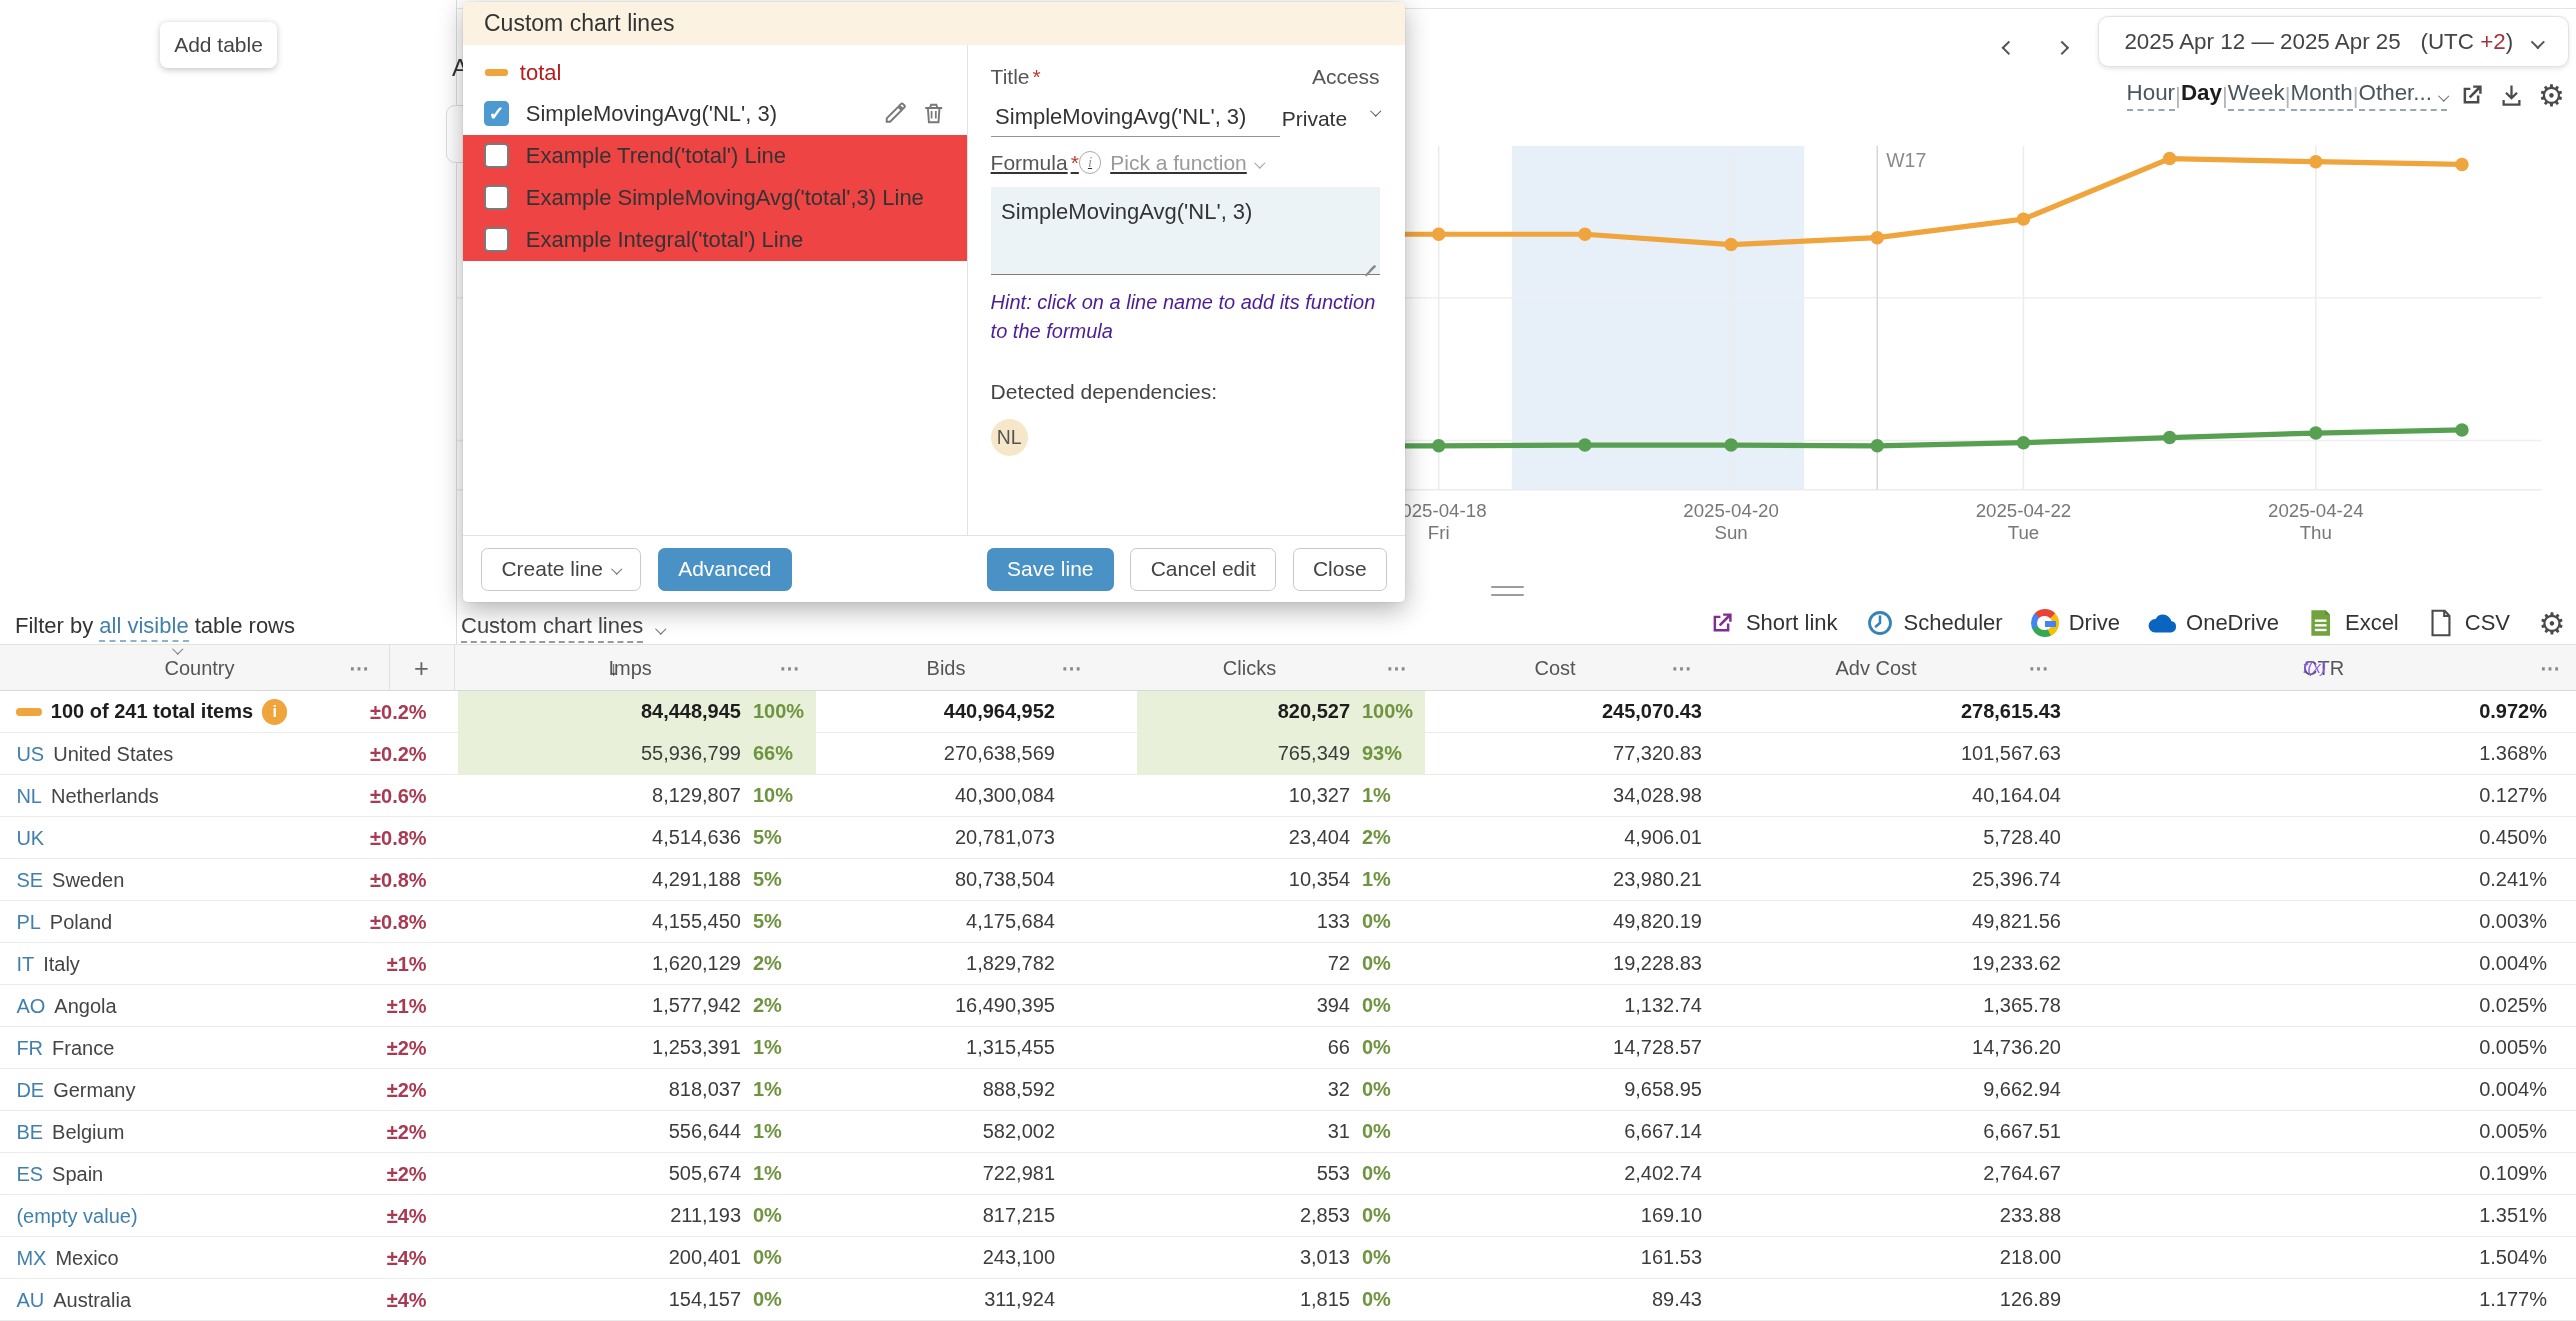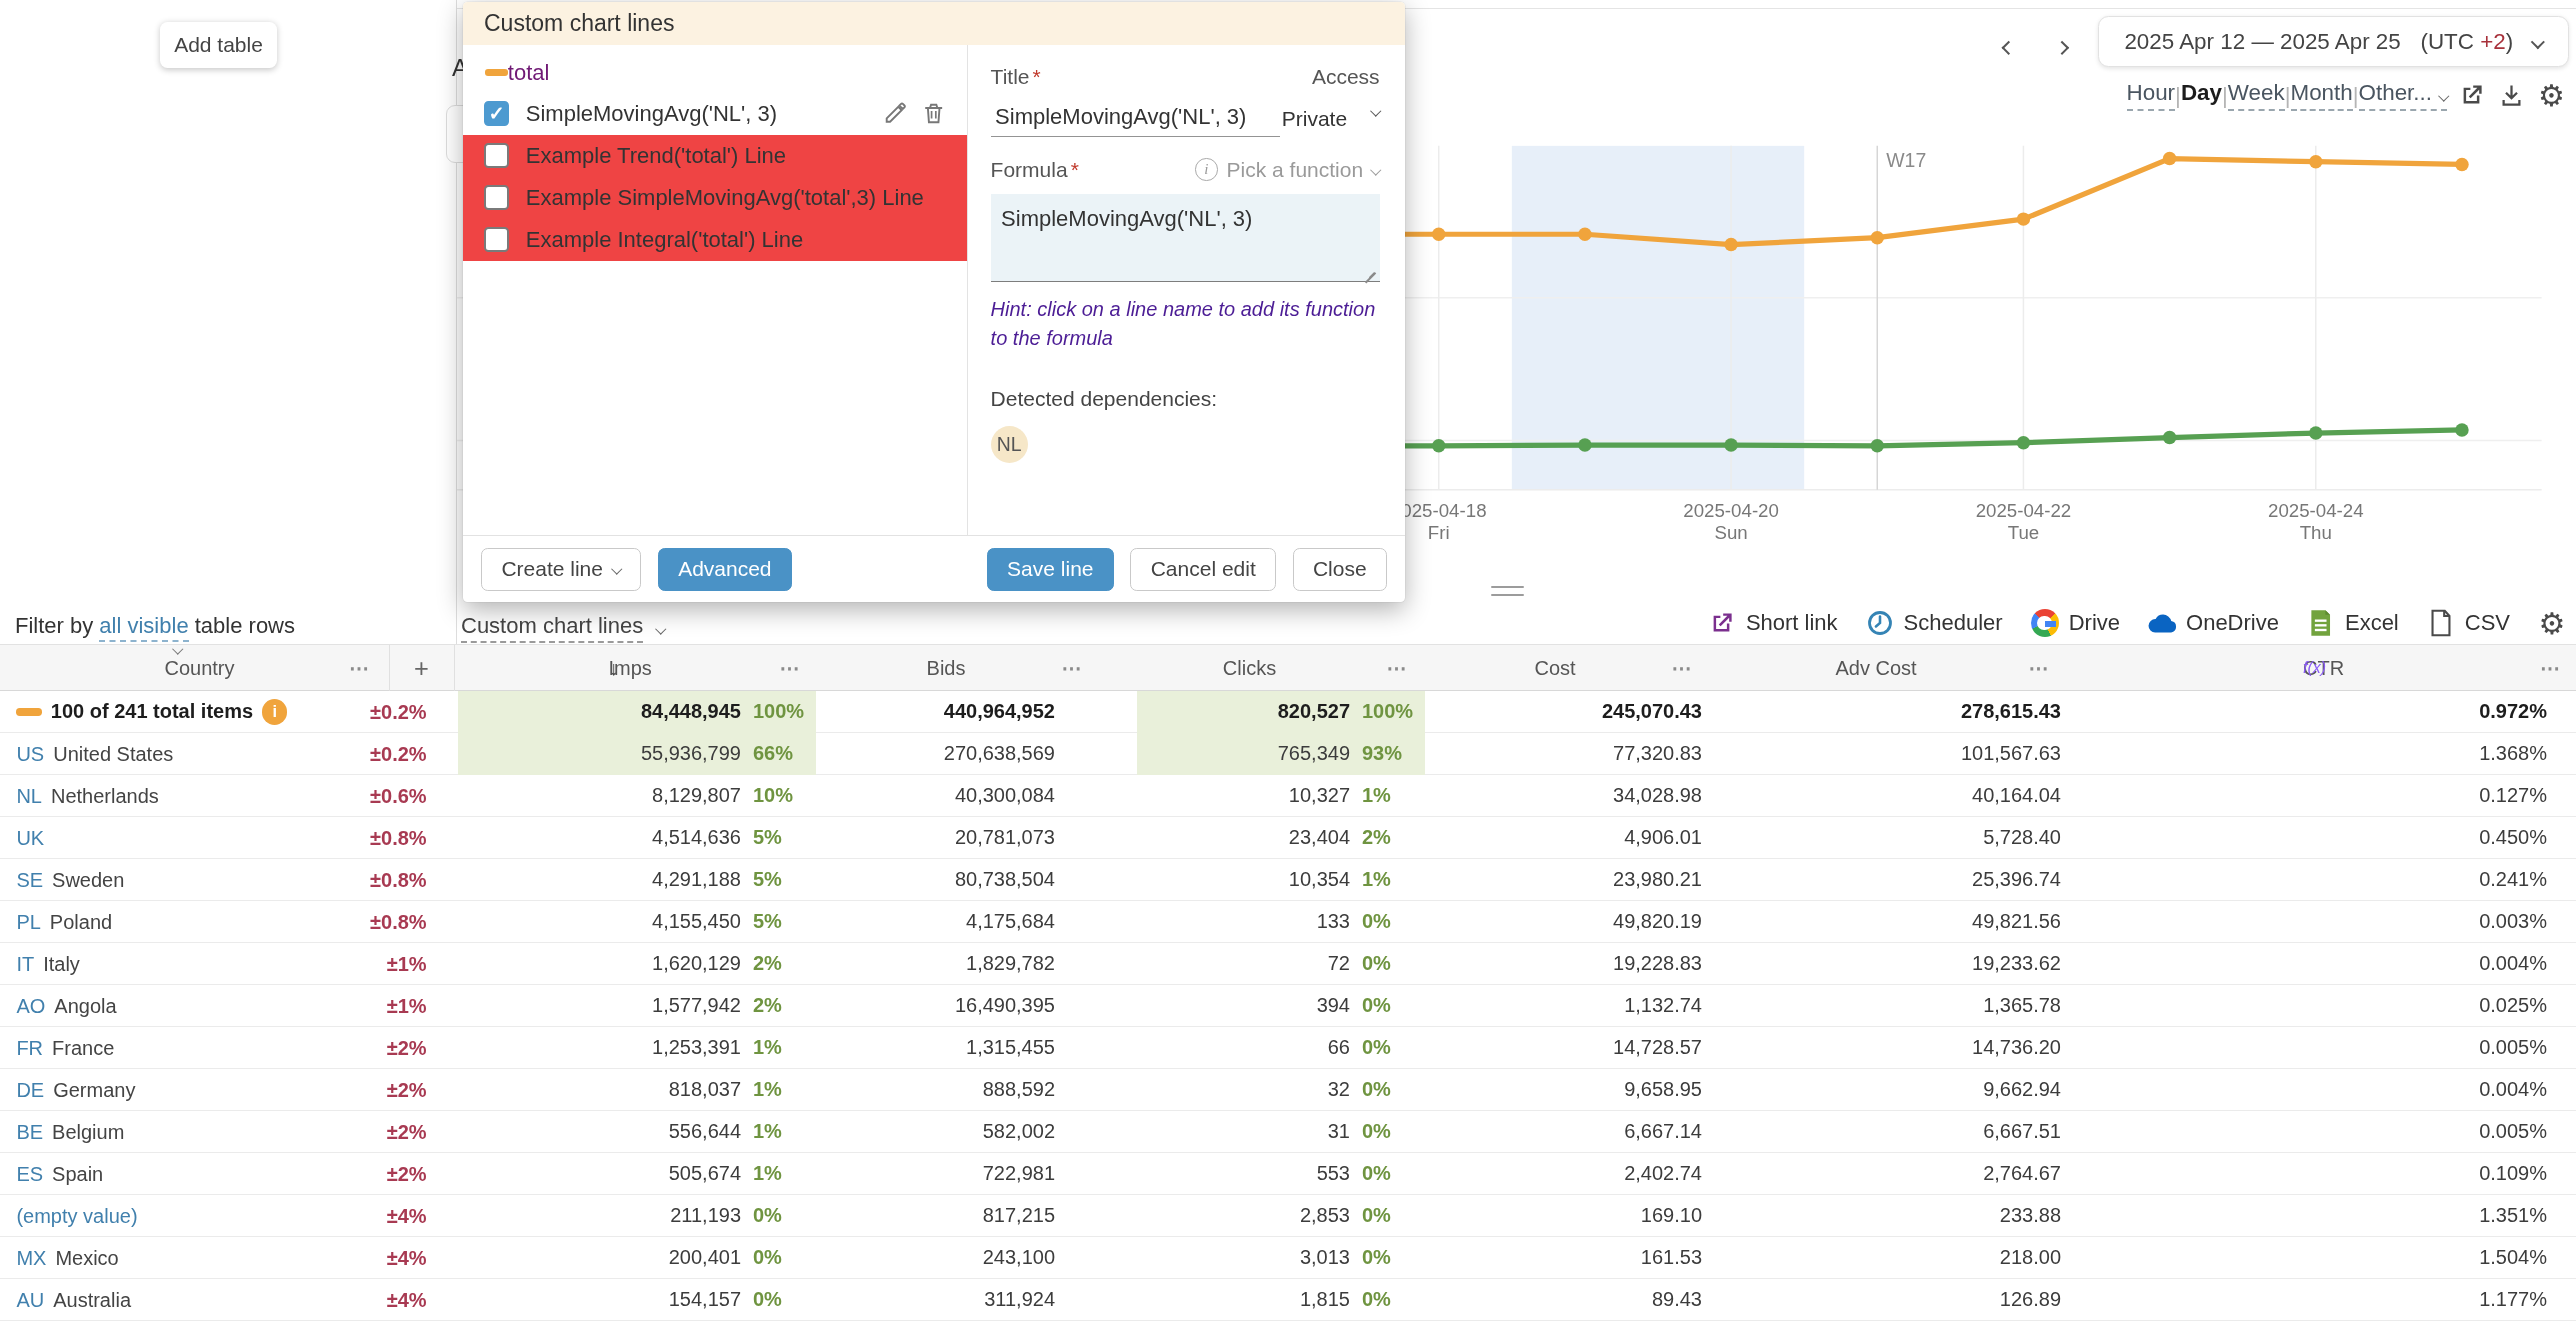--- a/index.html
+++ b/index.html
@@ -65,35 +65,35 @@
   .cell-pm { text-align:right; padding-right:22.4px; color:#a83a52; font-weight:bold; }
   .cell-num { text-align:right; height:42px; line-height:41px; }
   .cell-pct { padding-left:12px; color:#6f9440; font-weight:bold; height:42px; line-height:41px; }
   .hl { background:#e9f0da; }
 
   
   .dialog { position:absolute; left:463px; top:2.2px; width:942px; height:600px; background:#fff; border-radius:4.5px; box-shadow:0 7.5px 25.4px rgba(0,0,0,.30), 0 0 0 0.7px rgba(0,0,0,.05); z-index:50; display:flex; flex-direction:column; }
   .dlg-header { height:43px; background:#fcf2e1; border-radius:4.5px 4.5px 0 0; display:flex; align-items:center; padding-left:21px; font-size:23px; color:#333; }
   .dlg-body { flex:1; display:flex; min-height:0; }
   .dlg-list { width:523px; border-right:0.7px solid #e3e3e3; padding-top:7.5px; }
-  .legend-row { display:flex; align-items:center; height:40px; padding-left:22.4px; font-size:22px; color:#701a75; }
+  .legend-row { display:flex; align-items:center; gap:12px; height:40px; padding-left:22.4px; font-size:22px; color:#b91c1c; }
   .legend-dash { width:22.4px; height:6.7px; border-radius:3px; background:#f0a43c; }
   .line-row { display:flex; align-items:center; height:42px; padding:0 19.4px 0 21px; font-size:22px; color:#333; }
   .line-row.cream { background:#ef4444; }
   .cbx { width:25.4px; height:25.4px; border:2.2px solid #7a7a7a; border-radius:4.5px; background:#fff; flex:0 0 auto; margin-right:16.4px; display:flex; align-items:center; justify-content:center; cursor:pointer; }
   .cbx.checked { background:#4d9ad0; border-color:#4d9ad0; color:#fff; font-size:19.4px; font-weight:bold; }
   .line-label { flex:1; white-space:nowrap; overflow:hidden; }
   .row-icon { width:27px; height:27px; margin-left:10.5px; cursor:pointer; flex:0 0 auto; }
   .dlg-form { flex:1; padding:19.4px 25.4px 0 22.4px; font-size:21px; }
   .form-row1 { display:flex; justify-content:space-between; color:#555; }
   .req { color:#c0392b; margin-left:3px; }
   .title-input { margin-top:12px; display:flex; justify-content:space-between; align-items:flex-end; }
   .title-value { width:289px; border-bottom:1.5px solid #949494; padding:3px 4.5px 6px 4.5px; font-size:22px; color:#333; }
   .access-value { color:#333; display:flex; gap:25px; cursor:pointer; padding-bottom:6px; }
-  .formula-row { margin-top:21px; display:flex; justify-content:space-between; align-items:center; }
+  .formula-row { margin-top:14px; display:flex; align-items:center;text-decoration:underline; }
   .pick-fn { color:#9a9a9a; display:flex; align-items:center; gap:9px; cursor:pointer; }
   .i-circ { width:22.4px; height:22.4px; border:1.5px solid #aaa; border-radius:50%; display:inline-flex; align-items:center; justify-content:center; font-size:15px; color:#999; font-style:italic; font-family:"Liberation Serif", serif; }
   .formula-box { margin-top:12px; position:relative; background:#ebf3f7; border-bottom:1.5px solid #7d7d7d; height:88px; padding:12px 10.5px; font-size:22px; color:#333; }
   .resize-grip { position:absolute; right:4.5px; bottom:6px; width:13.5px; height:13.5px; }
   .resize-grip::before { content:""; position:absolute; right:0; bottom:1.5px; width:13.5px; height:1.5px; background:#8a8a8a; transform:rotate(-45deg); transform-origin:100% 100%; }
   .resize-grip::after { content:""; position:absolute; right:0; bottom:1.5px; width:6.7px; height:1.5px; background:#8a8a8a; transform:rotate(-45deg); transform-origin:100% 100%; }
   .hint { margin-top:13.5px; font-style:italic; color:#4c1d95; font-size:20px; line-height:1.45; width:389px; }
   .deps-label { margin-top:34px; color:#444; }
   .dep-chip { margin-top:15px; width:37px; height:37px; border-radius:50%; background:#f6e7c8; color:#555; font-size:19.4px; display:inline-flex; align-items:center; justify-content:center; }
   .dlg-footer { height:67px; border-top:0.7px solid #e2e2e2; display:flex; align-items:center; gap:16.4px; padding:0 18px; }

